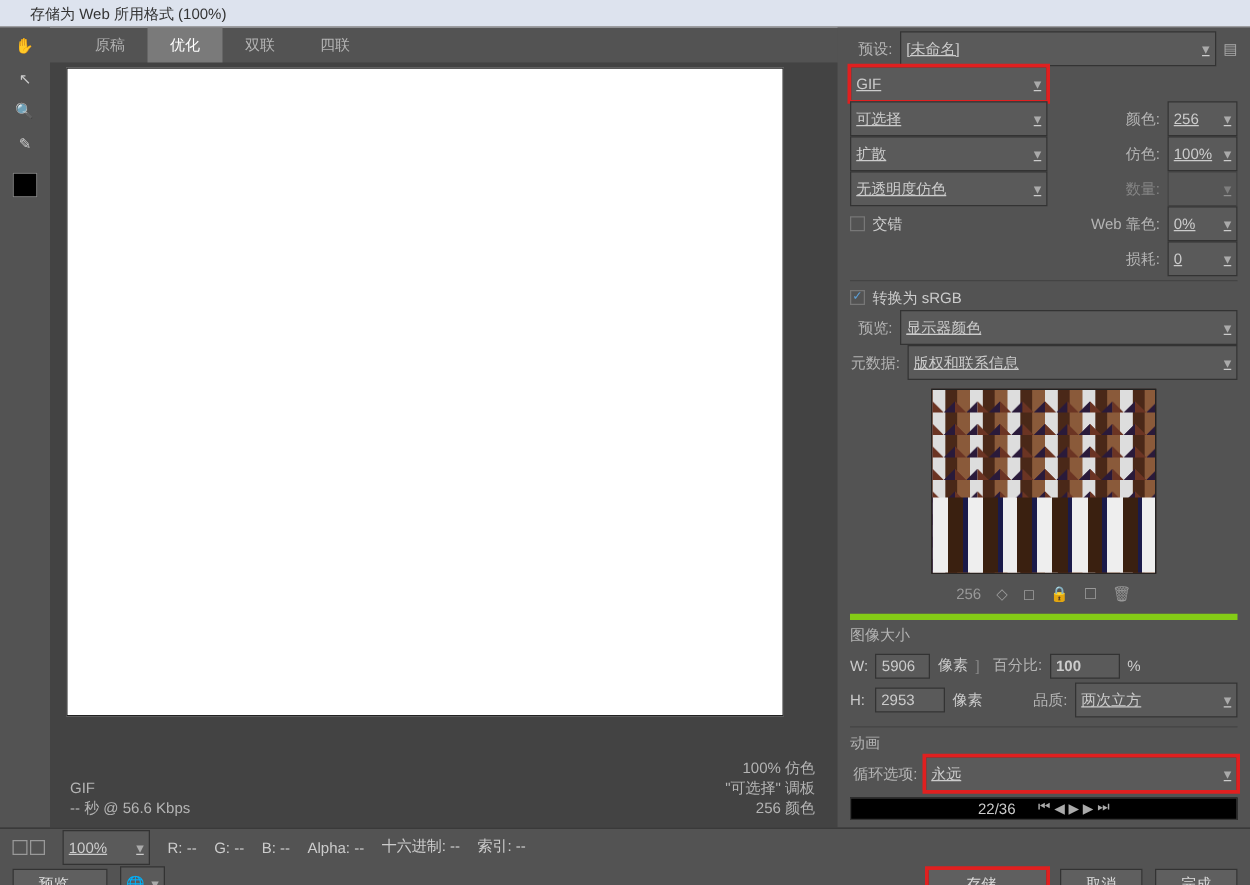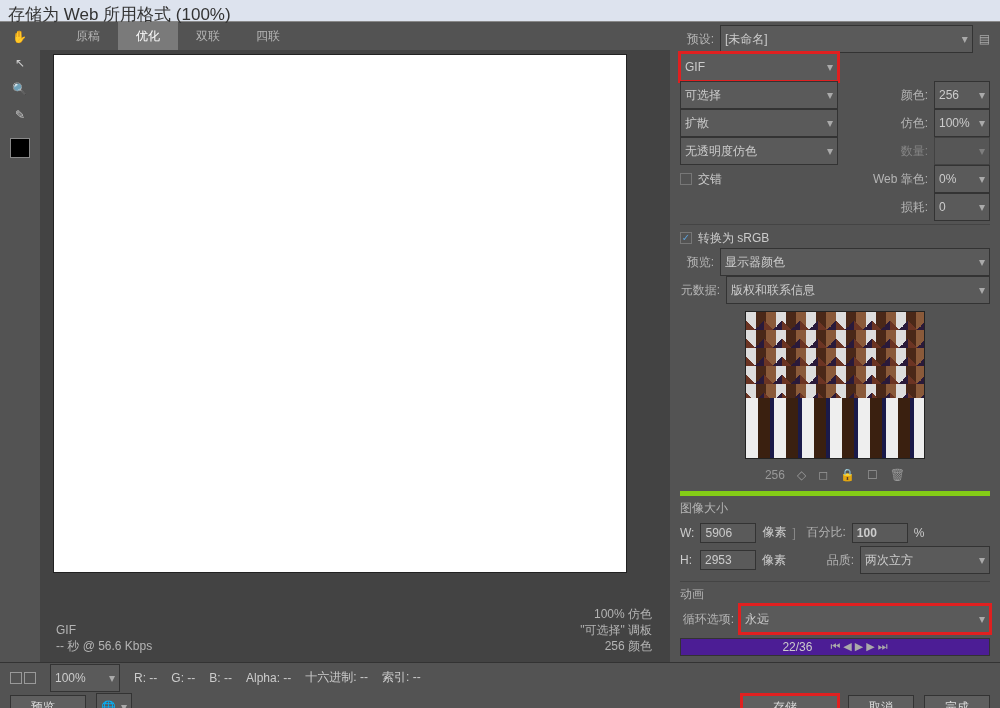--- a/index.html
+++ b/index.html
@@ -1,54 +1,54 @@
 <!DOCTYPE html>
 <html><head>
 <meta charset="utf-8">
 <style>
 * { margin:0; padding:0; box-sizing:border-box; font-family:"Microsoft YaHei",sans-serif; font-size:12px; }
 body { background:#535353; color:#ccc; width:1000px; height:708px; overflow:hidden; position:relative; }
-.titlebar { height:22px; background:#dde3ee; color:#333; padding:3px 8px; font-size:17px; border-bottom:1px solid #888; }
+.titlebar { height:22px; background:#dde3ee; color:#333; padding:3px 24px; font-size:12px; border-bottom:1px solid #888; }
 .main { display:flex; height:640px; }
 .tools { width:40px; background:#535353; display:flex; flex-direction:column; align-items:center; padding-top:4px; gap:4px; }
 .tool { width:28px; height:22px; display:flex; align-items:center; justify-content:center; color:#ccc; }
 .swatch { width:20px; height:20px; background:#000; border:1px solid #888; margin-top:8px; }
 .center { flex:1; display:flex; flex-direction:column; }
 .tabs { height:28px; display:flex; align-items:center; padding-left:18px; }
 .tab { padding:6px 18px; color:#b4b4b4; cursor:pointer; }
 .tab.active { background:#7a7a7a; color:#fff; }
 .canvas-wrap { flex:1; background:#434343; padding:4px; position:relative; }
 .canvas { background:#fff; width:574px; height:519px; border:1px solid #222; margin-left:9px; }
 .canvas-info { position:absolute; bottom:8px; right:18px; text-align:right; color:#b4b4b4; line-height:16px; }
 .canvas-info-left { position:absolute; bottom:8px; left:16px; color:#b4b4b4; line-height:16px; }
 .panel { width:330px; background:#535353; padding:6px 10px; display:flex; flex-direction:column; gap:5px; }
 .row { display:flex; align-items:center; gap:6px; min-height:22px; }
 .lbl { color:#b4b4b4; text-align:right; min-width:40px; }
-.sel { background:#5a5a5a; border:1px solid #333; color:#ccc; height:28px; padding:2px 4px; display:flex; align-items:center; justify-content:space-between; }
+.sel { background:#5a5a5a; border:1px solid #333; color:#ccc; height:28px; padding:2px 4px; display:flex; align-items:center; justify-content:space-between;text-decoration:underline; }
 .sel::after { content:"▾"; color:#aaa; margin-left:4px; }
 .inp { background:#5a5a5a; border:1px solid #333; color:#ccc; height:20px; padding:0 4px; }
 .cb { width:12px; height:12px; border:1px solid #777; background:#535353; display:inline-block; }
 .cb.on::after { content:"✓"; color:#5da0d8; font-size:10px; display:block; line-height:10px; text-align:center; }
 .hl-red { outline:3px solid #e02020; outline-offset:-1px; }
 .section-label { color:#b4b4b4; margin-top:4px; }
 .color-table { width:180px; height:180px; background:#3a1f15; margin:4px auto 0 auto; position:relative; border:1px solid #222; }
 .ct-icons { display:flex; justify-content:center; gap:12px; color:#999; margin-top:4px; }
 .strip { height:30px; background:#535353; border-top:1px solid #333; display:flex; align-items:center; padding:0 10px; gap:14px; position:relative; }
 .btnrow { height:30px; background:#535353; display:flex; align-items:center; padding:0 10px; gap:10px; position:relative; }
 .btn { background:#5f5f5f; border:1px solid #333; color:#ddd; padding:3px 20px; cursor:pointer; }
 .btns-right { margin-left:auto; display:flex; gap:10px; }
 .square-icons{display:flex;gap:2px;}
 .sq{width:12px;height:12px;border:1px solid #999;}
 .mosaic{position:absolute;inset:0;background:
  linear-gradient(45deg,#6b3423 25%,transparent 25%) 0 0/18px 18px,
  linear-gradient(-45deg,#2a1a3a 25%,transparent 25%) 0 0/18px 18px,
  linear-gradient(90deg,#ddd 0 10px,#4a2818 10px 20px,#8a5a3a 20px 30px) 0 110px/30px 70px,
  #5a2f1e;}
 .mosaic::after{content:"";position:absolute;left:0;right:0;bottom:0;height:60px;background:repeating-linear-gradient(90deg,#eee 0 12px,#3a2010 12px 24px,#1a1a4a 24px 28px);}
-.frame-bar{height:22px;background:#4c1d95;border:1px solid #333;display:flex;align-items:center;justify-content:center;gap:18px;margin-top:2px;position:relative;}
+.frame-bar{height:22px;background:#000000;border:1px solid #333;display:flex;align-items:center;justify-content:center;gap:18px;margin-top:2px;position:relative;}
 .frame-arrows{display:flex;gap:3px;}
 .frame-arrow{color:#aaa;font-size:11px;}
 </style>
 </head>
 <body>
 
 <div class="titlebar">存储为 Web 所用格式 (100%)</div>
 
 <div class="main">
   <div class="tools">
@@ -164,21 +164,21 @@
       <span>◇</span>
       <span>◻</span>
       <span>🔒</span>
       <span>☐</span>
       <span>🗑</span>
     </div>
 
     <div class="section-label" style="border-top:5px solid #84cc16;padding-top:4px">图像大小</div>
     <div class="row">
       <span style="min-width:14px">W:</span>
-      <input class="inp" style="width: 56px;" value="5906">
+      <input class="inp" style="width: 44px;" value="5906">
       <span>像素</span>
       <span style="color:#888">]</span>
       <span class="lbl" style="min-width:44px">百分比:</span>
       <input class="inp" style="width: 56px; font-weight: bold;" value="100">
       <span>%</span>
     </div>
     <div class="row">
       <span style="min-width:14px">H:</span>
       <input class="inp" style="width: 56px;" value="2953">
       <span>像素</span>

